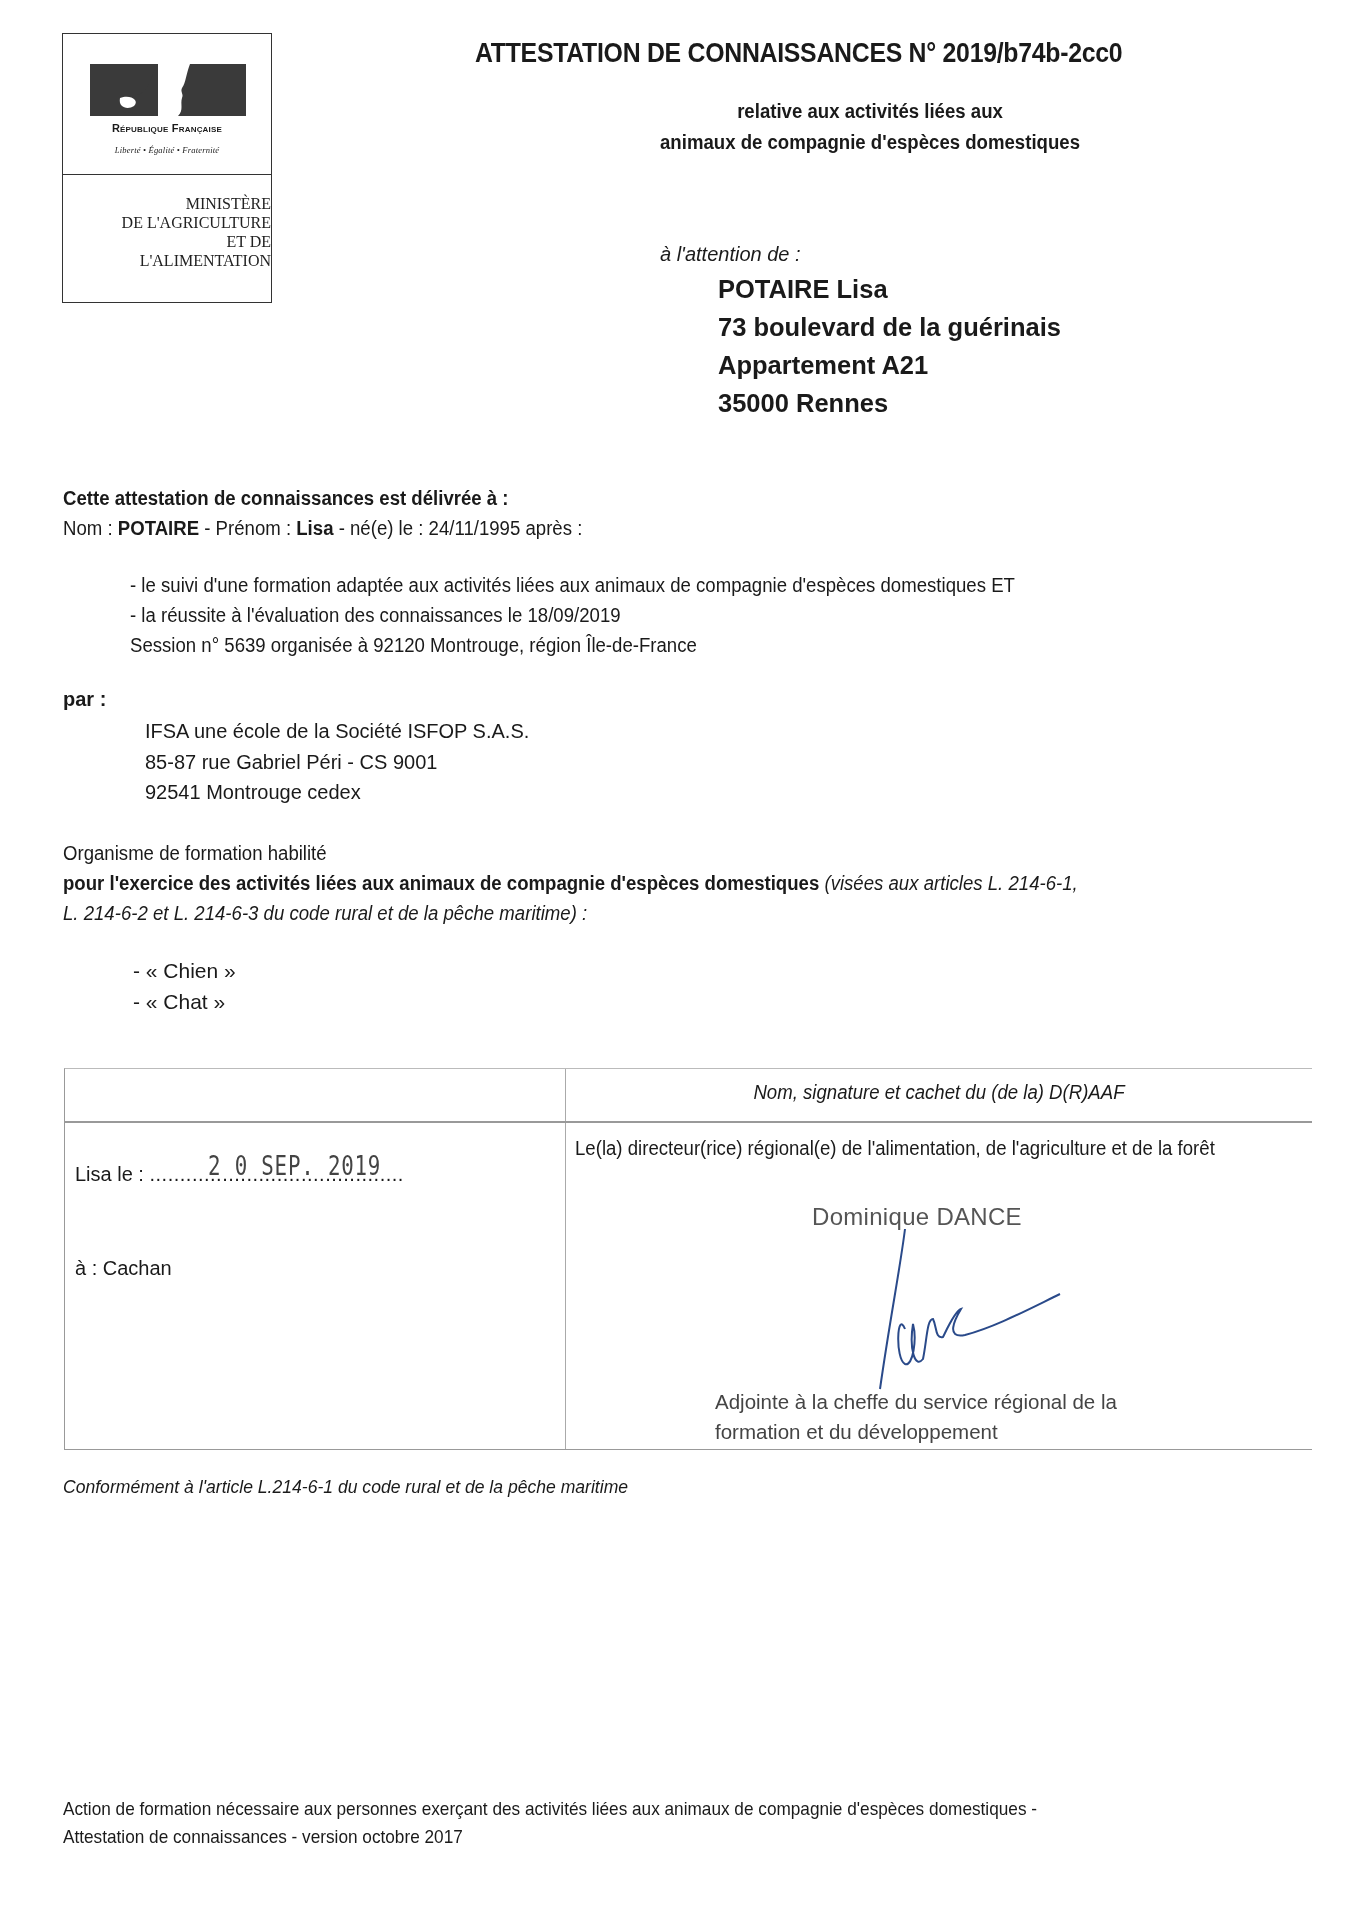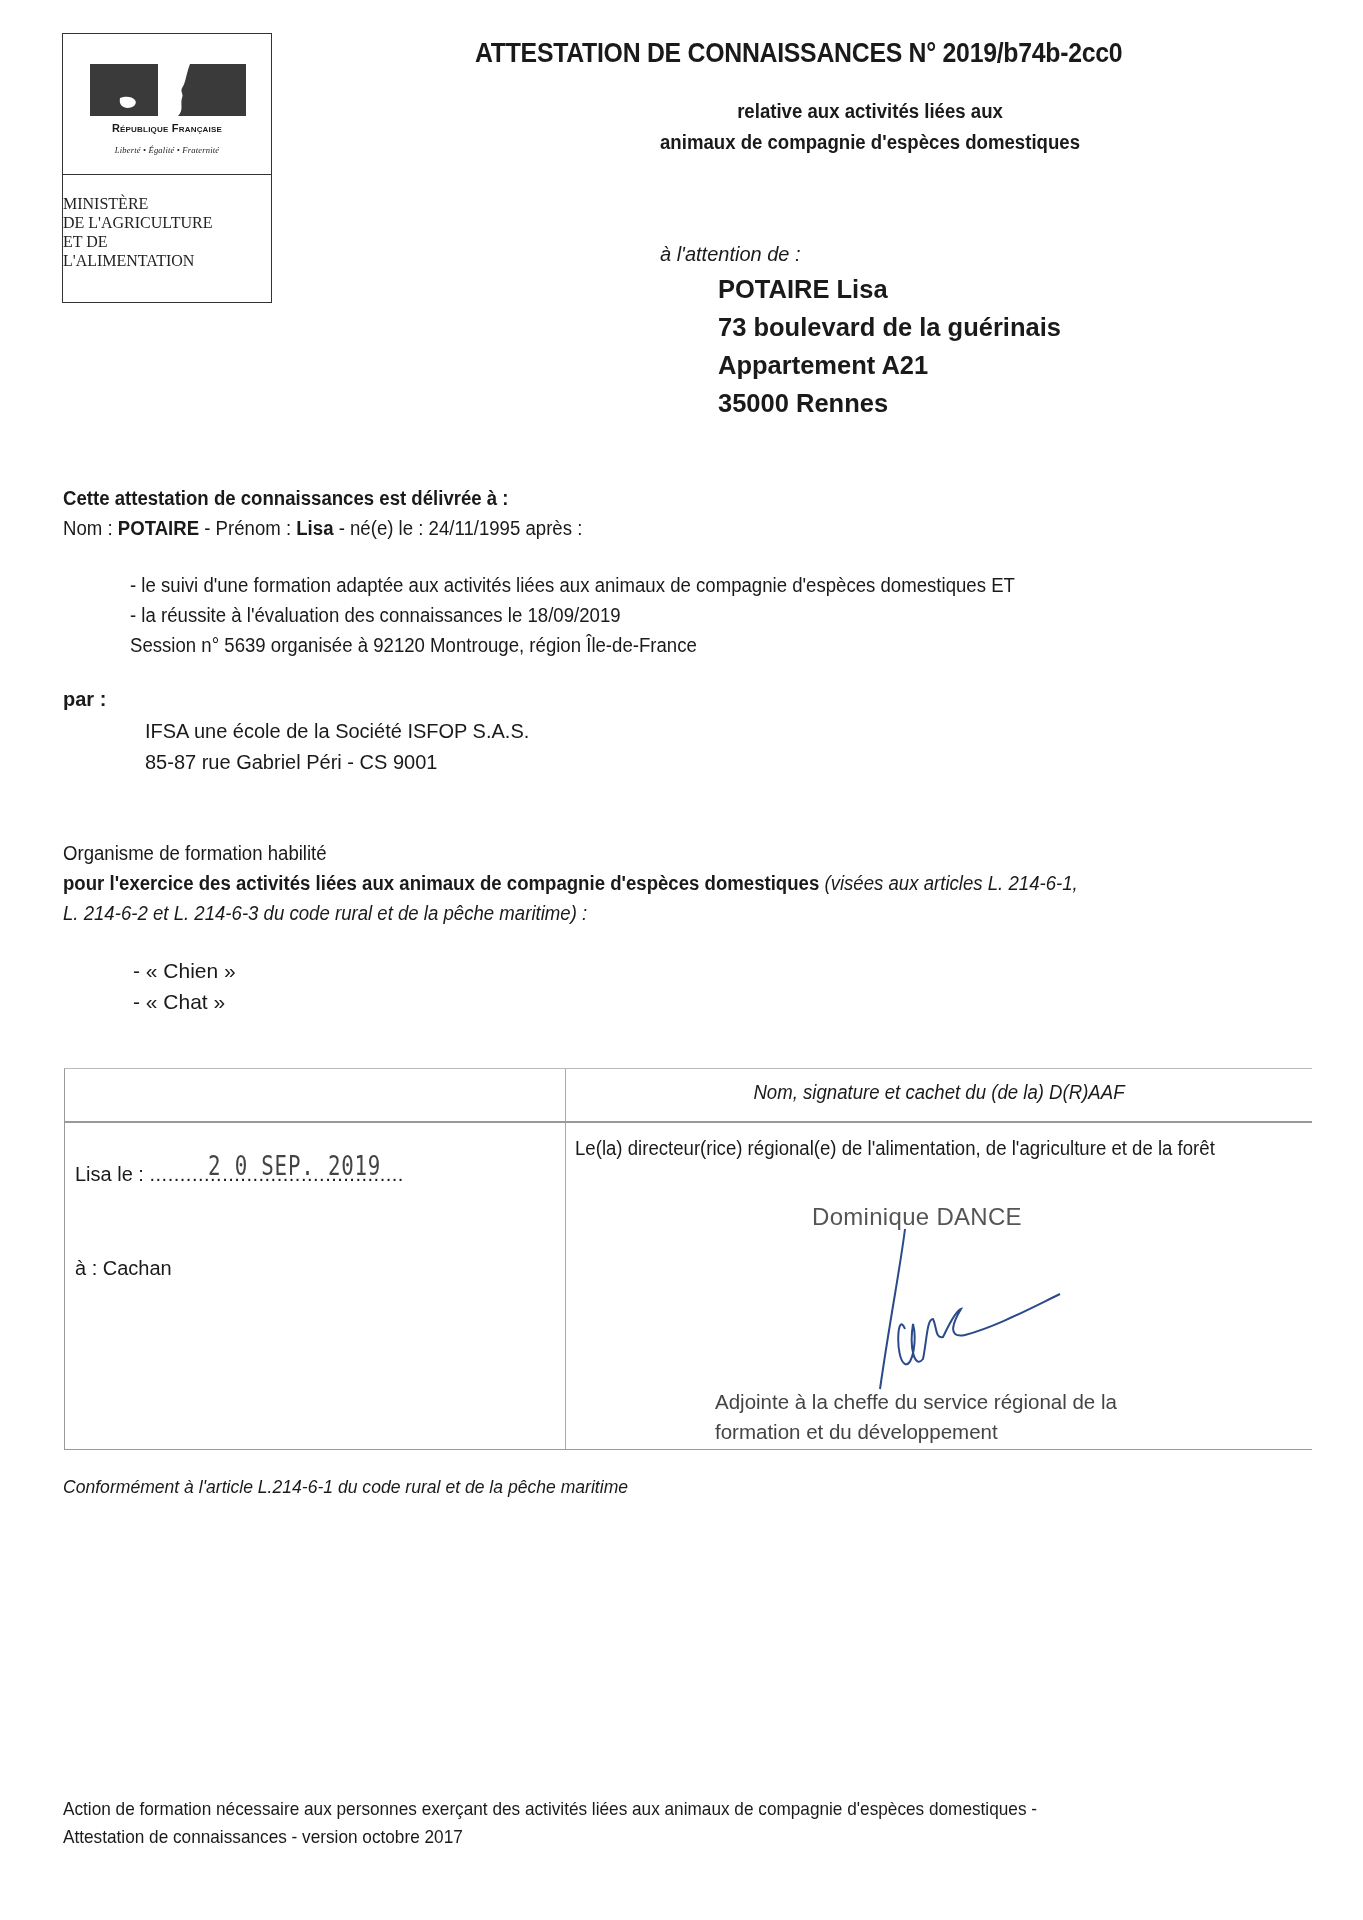--- a/index.html
+++ b/index.html
@@ -6,21 +6,21 @@
   body { width: 1363px; height: 1920px; position: relative; overflow: hidden;
          font-family: "Liberation Sans", sans-serif; color: #1a1a1a; }
   .abs { position: absolute; }
 
   
   .logo-box { left: 62px; top: 33px; width: 210px; height: 270px; border: 1.5px solid #333; box-sizing: border-box; }
   .logo-top { position: absolute; left: 0; top: 0; width: 100%; height: 140px; border-bottom: 1.5px solid #333; }
   .marianne { position: absolute; left: 27px; top: 30px; width: 156px; height: 52px; }
   .devise { position: absolute; left: 0; width: 100%; top: 88px; text-align: center; font-family: "Liberation Serif", serif; font-style: italic; font-size: 8.5px; letter-spacing: 0.2px; margin-top: 23px; }
   .rf { position: absolute; left: 0; width: 100%; top: 88px; text-align: center; font-family: Liberation Sans, sans-serif; font-size: 11px; font-weight: bold; letter-spacing: 0.2px; font-variant: small-caps; }
-  .ministere { position: absolute; left: 0; width: 100%; top: 160px; text-align: left; font-family: "Liberation Serif", serif; font-size: 16px; line-height: 19px; color: #222; }
+  .ministere { position: absolute; left: 0; width: 100%; top: 160px; text-align: right; font-family: "Liberation Serif", serif; font-size: 16px; line-height: 19px; color: #222; }
 
   .title { left: 475px; top: 38px; font-size: 27px; font-weight: bold; letter-spacing: -0.3px; transform: scaleX(0.92); transform-origin: left; white-space: nowrap; }
   .subtitle { left: 600px; width: 540px; text-align: center; font-size: 20px; font-weight: bold; transform: scaleX(0.93); line-height: 31px; top: 96px; }
 
   .attn { left: 626px; top: 243px; font-size: 20px; font-style: italic; margin-left: 34px; }
   .addr { left: 718px; top: 270px; font-size: 25.5px; font-weight: bold; line-height: 38px; }
 
   .deliv-head { left: 63px; top: 487px; font-size: 20px; font-weight: bold; transform: scaleX(0.93); transform-origin: left; white-space: nowrap; }
   .deliv-line { left: 63px; top: 517px; font-size: 20px; transform: scaleX(0.93); transform-origin: left; white-space: nowrap; }
   .bullets { left: 130px; top: 570px; font-size: 20px; line-height: 30px; transform: scaleX(0.93); transform-origin: left; white-space: nowrap; }
@@ -97,20 +97,21 @@
 <div class="abs bullets">
   <div>- le suivi d'une formation adaptée aux activités liées aux animaux de compagnie d'espèces domestiques ET</div>
   <div>- la réussite à l'évaluation des connaissances le 18/09/2019</div>
   <div>Session n° 5639 organisée à 92120 Montrouge, région Île-de-France</div>
 </div>
 
 <div class="abs par">par :</div>
 <div class="abs org">
   <div>IFSA une école de la Société ISFOP S.A.S.</div>
   <div>85-87 rue Gabriel Péri - CS 9001</div>
+  <div>92541 Montrouge cedex</div>
 </div>
 
 <div class="abs habil">
   <span class="l1">Organisme de formation habilité</span>
   <span class="l2"><span>pour l'exercice des activités liées aux animaux de compagnie d'espèces domestiques </span><span class="it">(visées aux articles L. 214-6-1,</span></span>
   <span class="l3">L. 214-6-2 et L. 214-6-3 du code rural et de la pêche maritime) :</span>
 </div>
 <div class="abs species">
   <div>- « Chien »</div>
   <div>- « Chat »</div>

